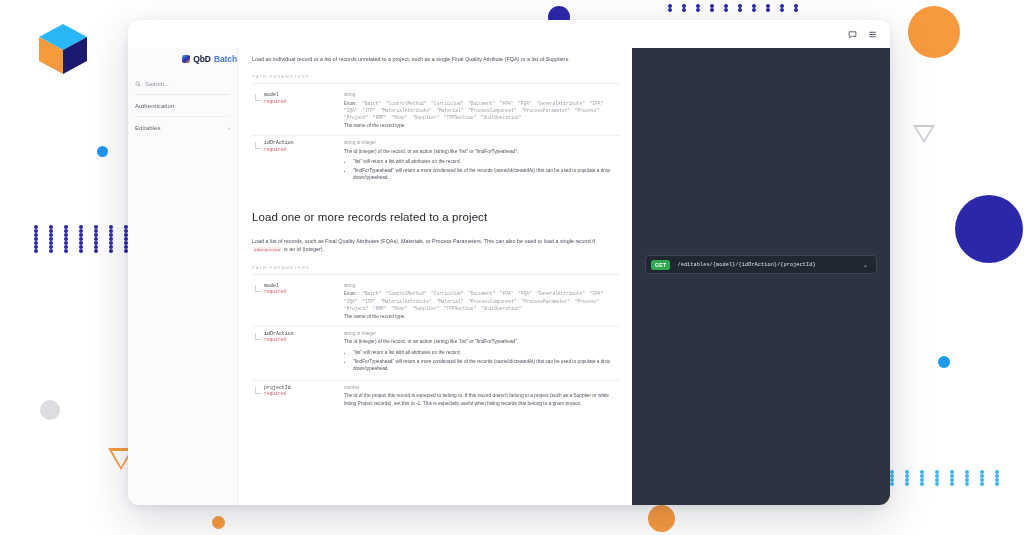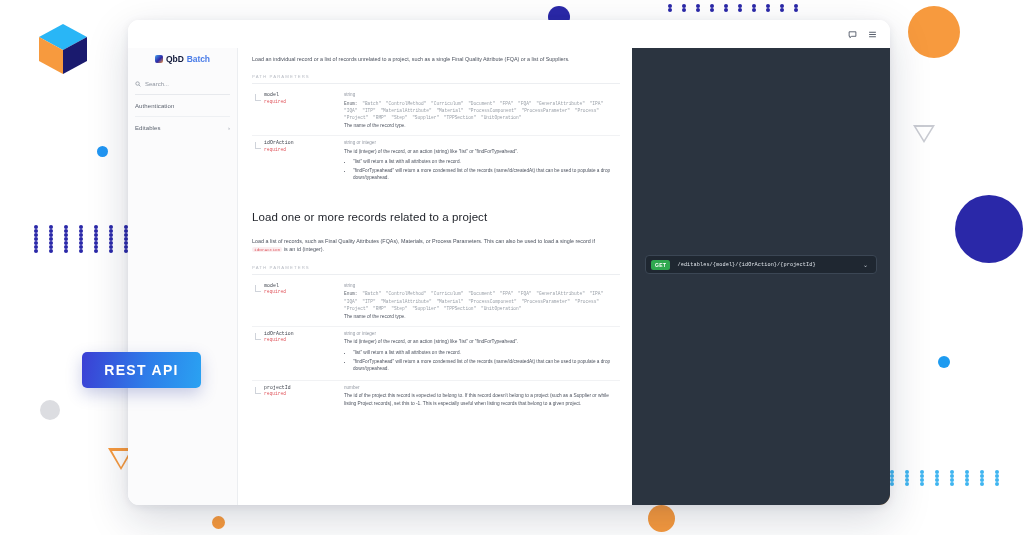--- a/index.html
+++ b/index.html
@@ -97,21 +97,21 @@
     background: #fbfbfc;
     border-right: 1px solid #eceef1;
     padding: 0 0 0 0;
     display: flex;
     flex-direction: column;
   }
   .brand {
     height: 24px;
     display: flex;
     align-items: center;
-    justify-content: center;
+    justify-content: flex-end;
     gap: 3px;
     font-size: 8.5px;
     font-weight: bold;
     letter-spacing: -0.1px;
     padding-bottom: 2px;
   }
   .brand-mark {
     width: 8px; height: 8px; border-radius: 2px;
     background: linear-gradient(135deg,#4aa8f0 0%,#2a28a8 55%,#f79a3e 100%);
     flex: 0 0 8px;
@@ -555,17 +555,14 @@
               <span class="path">/editables/{model}/{idOrAction}/{projectId}</span>
               <span class="endpoint-chev">⌄</span>
             </div>
           </div>
         </div>
 
       </div>
     </div>
   </div>
 
-  <div class="rest-badge">
-    <span>REST API</span>
-  </div>
 
 </div>
 
 </body></html>

